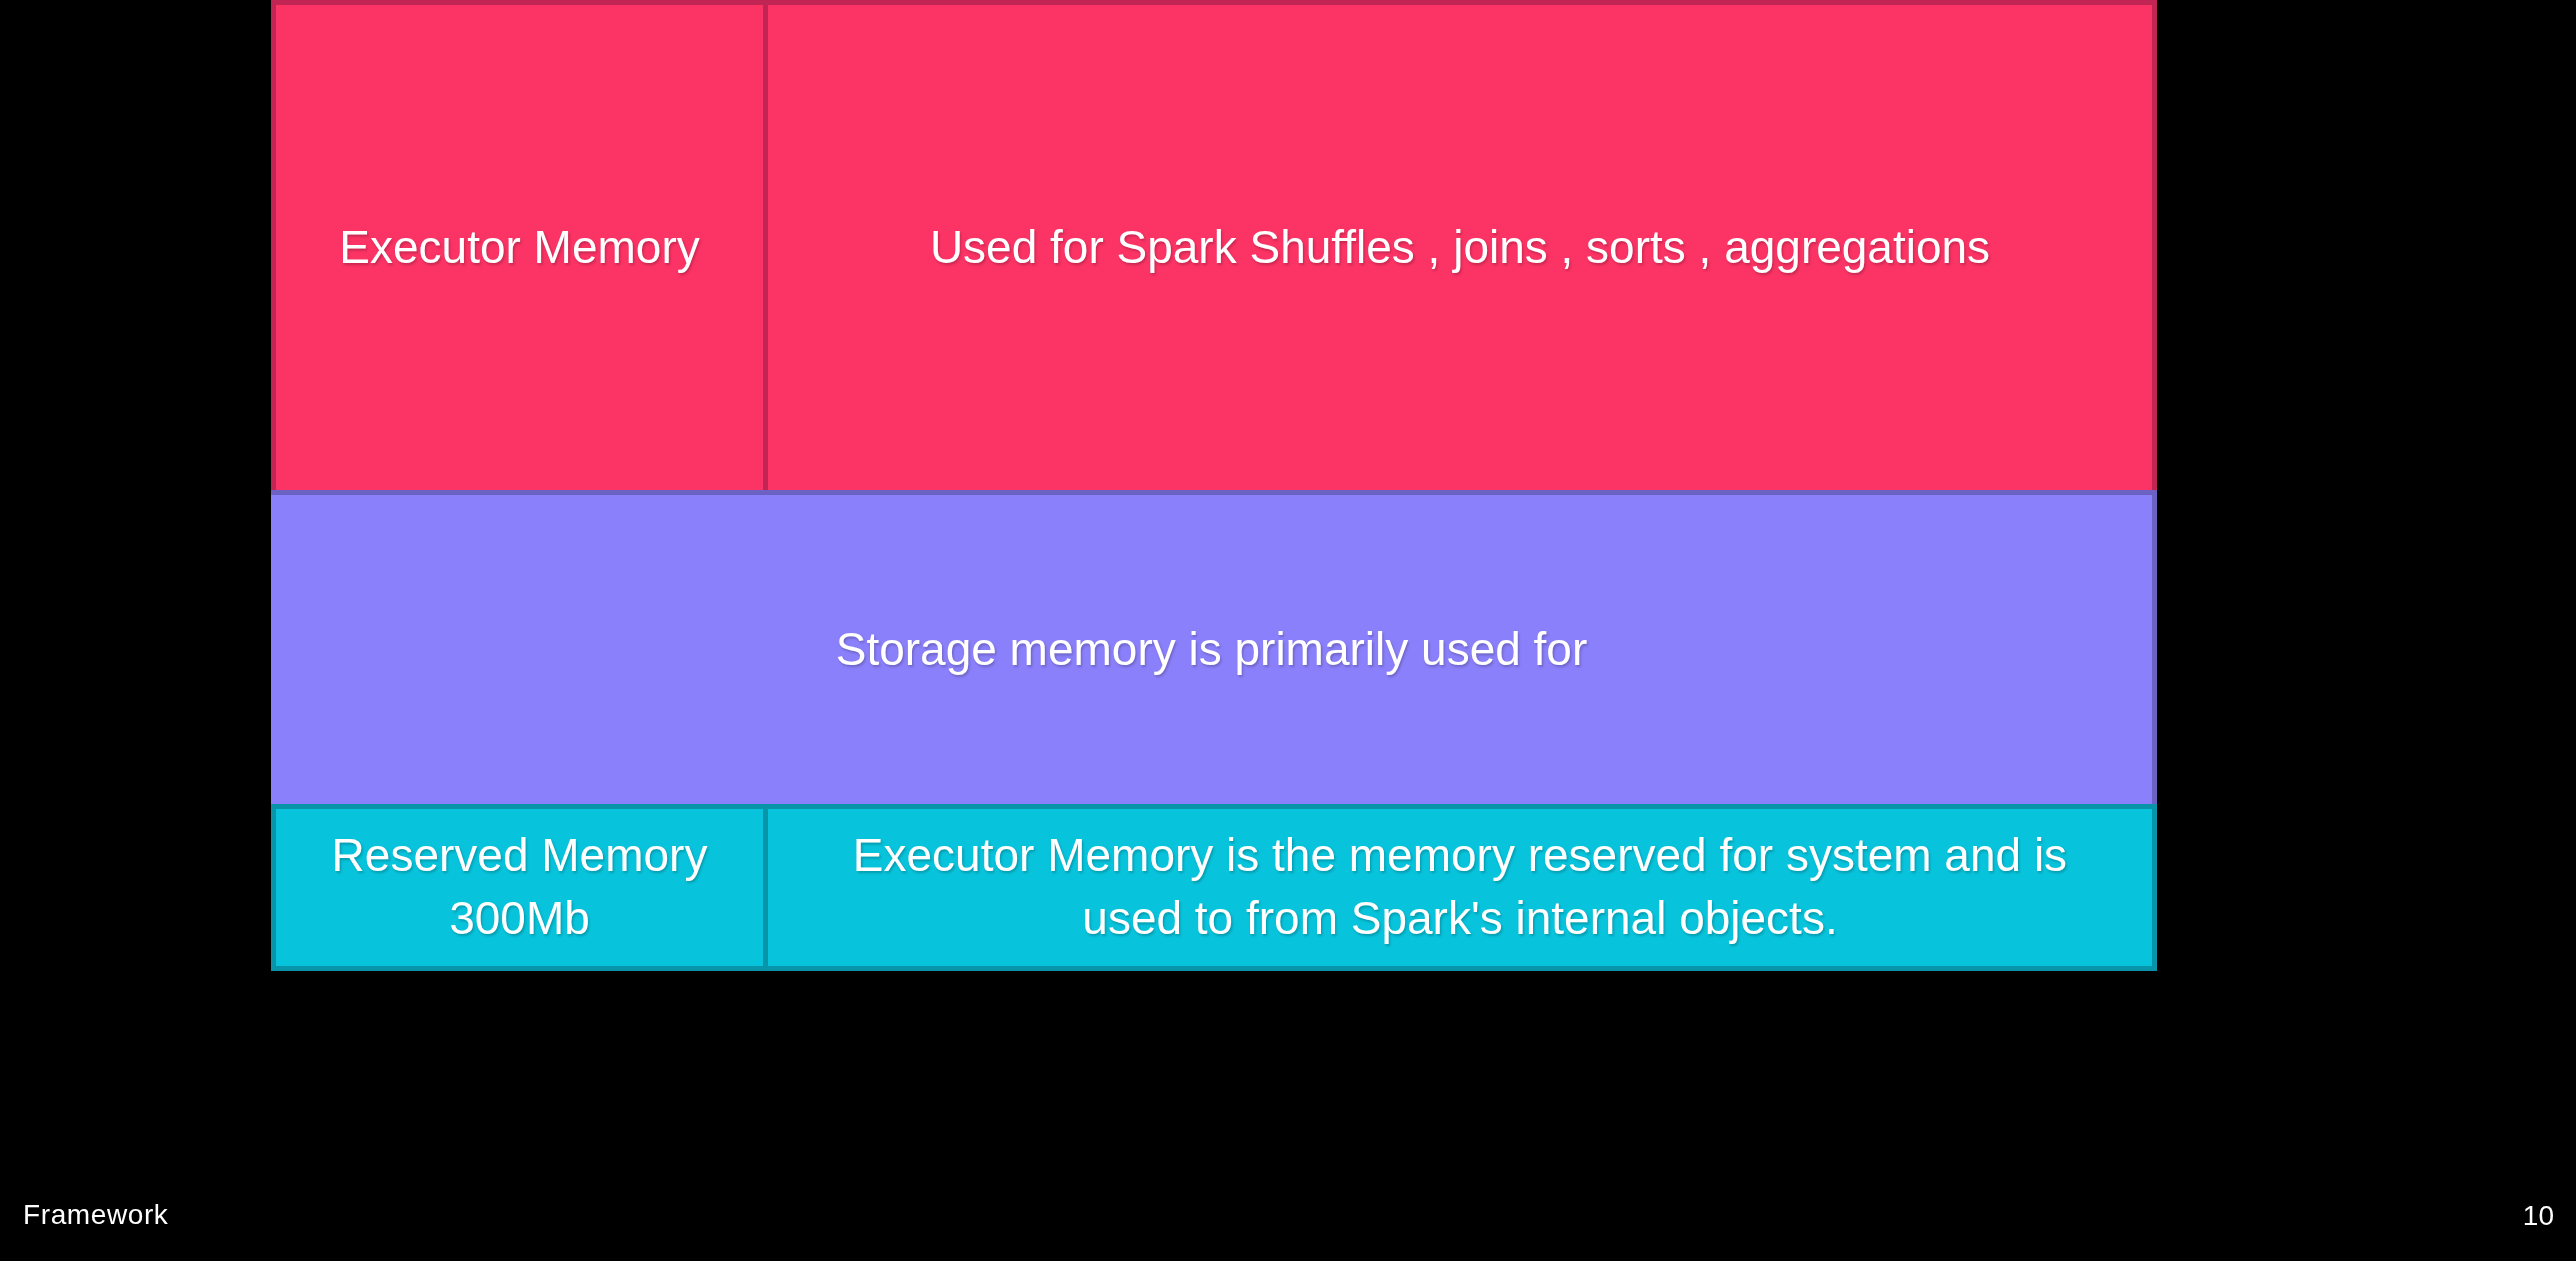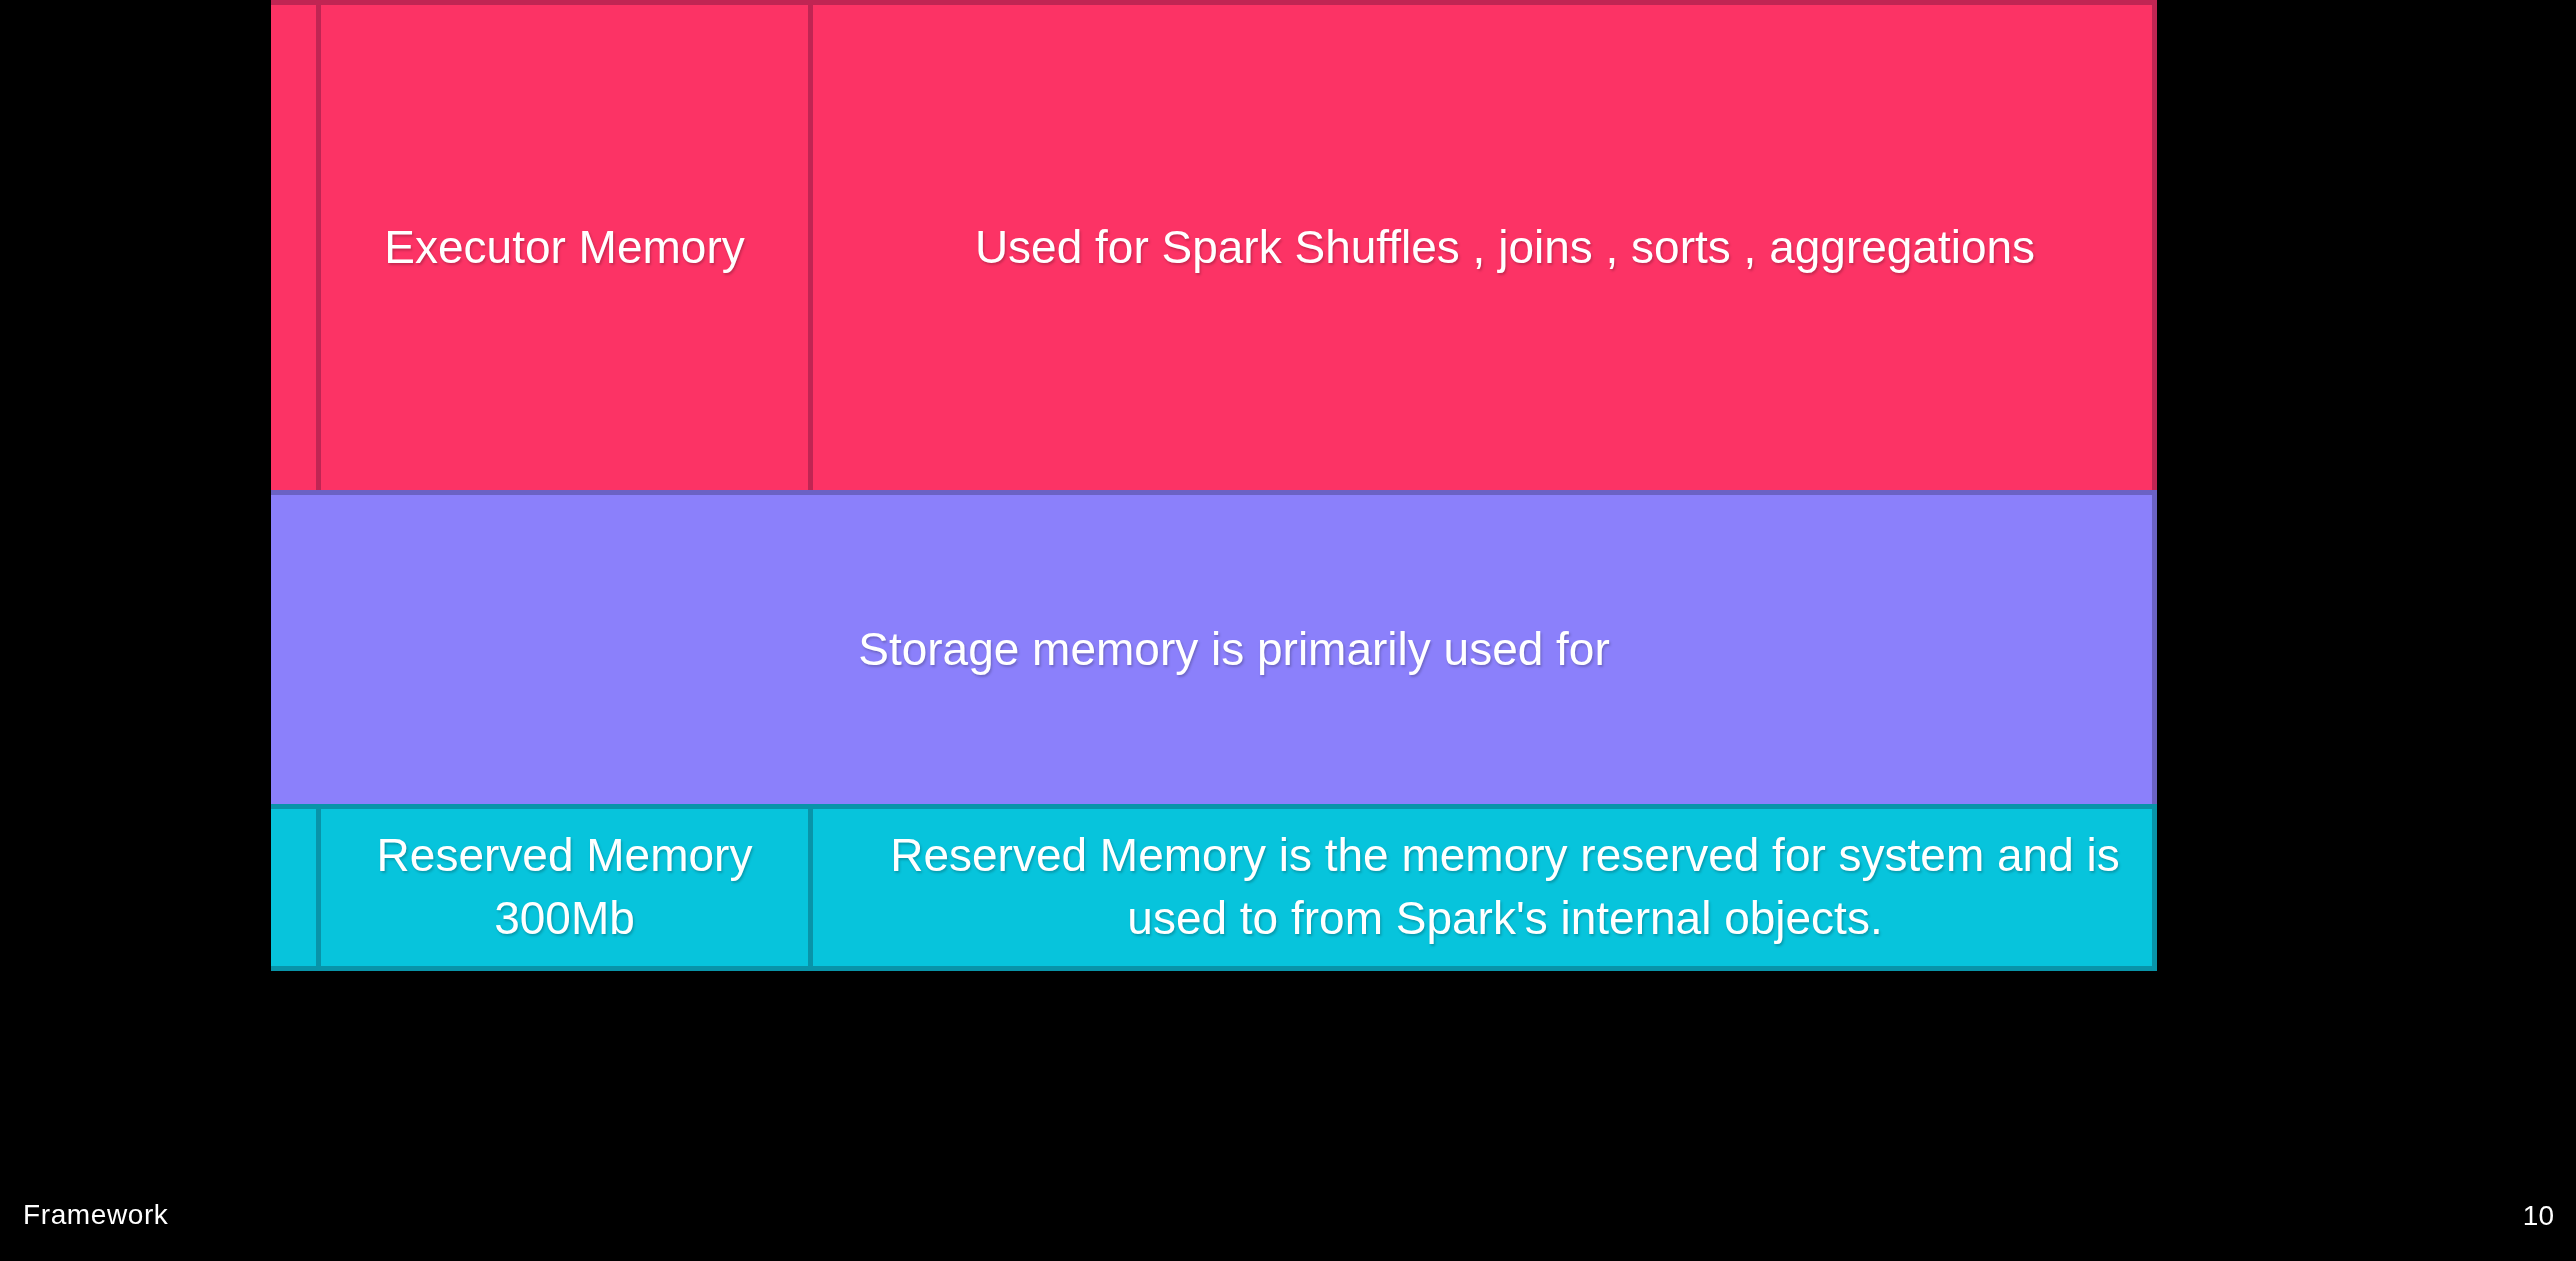--- a/index.html
+++ b/index.html
@@ -37,21 +37,20 @@
     display: flex;
     flex-direction: column;
     justify-content: center;
     align-items: center;
     text-align: center;
     color: #ffffff;
     font-size: 46px;
     line-height: 1.38;
     text-shadow: 1.3px 1.9px 2.6px rgba(0,0,0,0.22);
     overflow: hidden;
-    margin-left: 45px;
   }
   .cell-label {
     width: 497px;
     flex: 0 0 497px;
     border-left: 5.1px solid var(--line);
     border-right: 5.1px solid var(--line);
   }
   .cell-desc {
     flex: 1 1 auto;
     border-right: 5.1px solid var(--line);
@@ -98,21 +97,21 @@
         <span class="text-line">Storage memory is primarily used for</span>
       </div>
     </div>
 
     <div class="trow trow-2" style="--fill: #07C4DC; --line: #0894A9;">
       <div class="cell cell-label">
         <span class="text-line">Reserved Memory</span>
         <span class="text-line">300Mb</span>
       </div>
       <div class="cell cell-desc">
-        <span class="text-line">Reserved Memory is the memory reserved for system and is</span>
+        <span class="text-line">Executor Memory is the memory reserved for system and is</span>
         <span class="text-line">used to from Spark's internal objects.</span>
       </div>
     </div>
 
   </div>
 
   <div class="footer-left">Framework</div>
   <div class="footer-right">10</div>
 
 </div>

